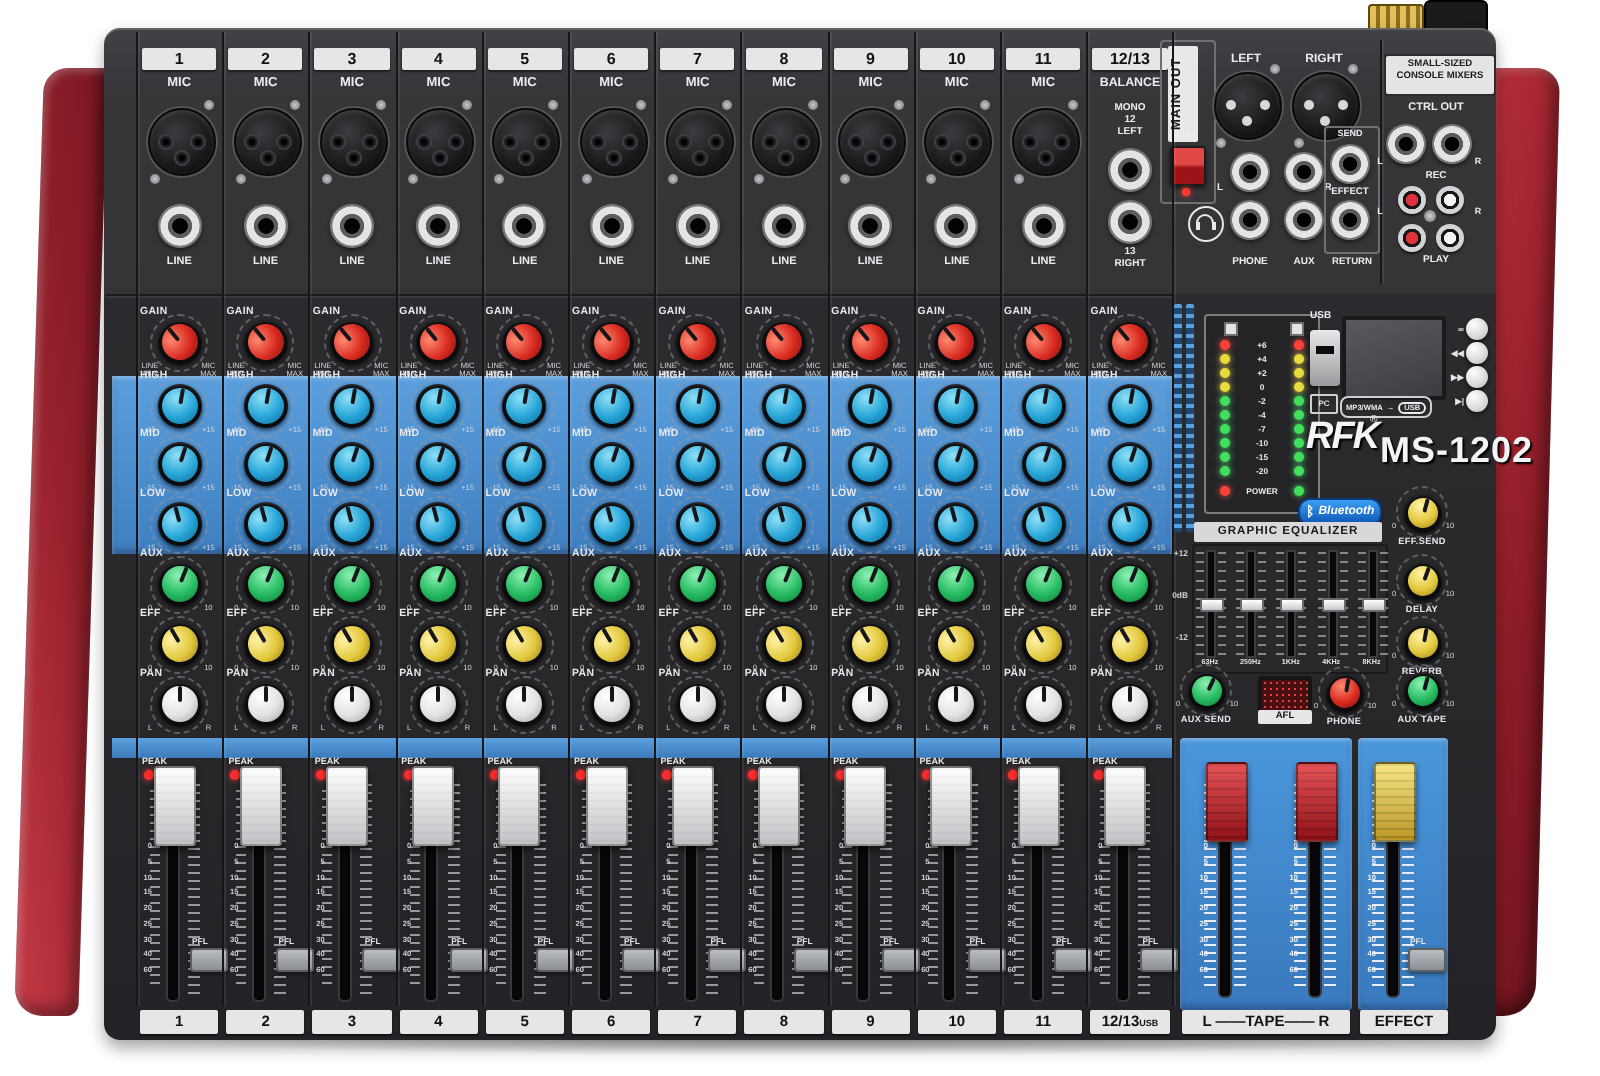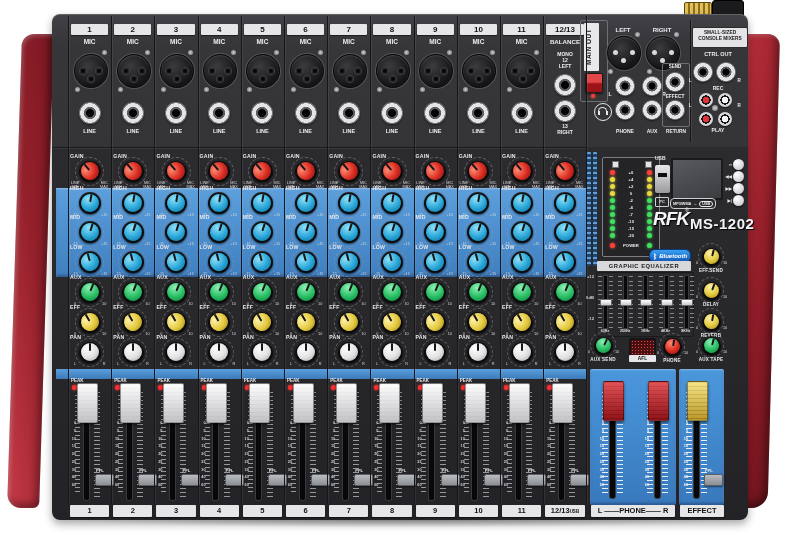--- a/index.html
+++ b/index.html
@@ -115,21 +115,21 @@
   .lcd{position:absolute;left:671px;top:158px;width:48px;height:38px;background:linear-gradient(160deg,#595a5f,#3c3d41);border:2px solid #1a1a1c;border-radius:2px;}
   .mbtn{position:absolute;width:11px;height:11px;border-radius:50%;
     background:radial-gradient(circle at 35% 30%,#ffffff,#d2d2d6 70%,#a8a8ac);box-shadow:0 1px 2px rgba(0,0,0,.6);}
   .micon{position:absolute;width:13px;text-align:right;font-size:4.2px;color:#e6e6ea;font-weight:bold;}
   .pcbadge{position:absolute;width:12px;height:8px;border:1px solid #cfcfd2;border-radius:1px;color:#e2e2e6;font-size:4px;font-weight:bold;text-align:center;line-height:8px;}
   .mbadge{position:absolute;display:flex;align-items:center;gap:2px;border:1px solid #cfcfd2;border-radius:4px;padding:0 2px;height:9px;}
   .mbadge span{color:#ececf0;font-weight:bold;font-size:3.8px;}
   .mbadge .oval{border:1px solid #ececf0;border-radius:4px;padding:0 2px;}
   .rfk{position:absolute;font-style:italic;font-weight:bold;font-size:19px;color:#f4f4f7;letter-spacing:-1px;text-shadow:1px 1px 1px #000;}
   .reg{position:absolute;font-size:5px;color:#f4f4f7;}
-  .model{position:absolute;font-weight:bold;font-size:15px;color:#f4f4f7;text-shadow:1px 1px 1px #000;letter-spacing:.5px;}
+  .model{position:absolute;font-weight:bold;font-size:18px;color:#f4f4f7;text-shadow:1px 1px 1px #000;letter-spacing:.5px;}
   .bt{position:absolute;display:flex;align-items:center;gap:2px;padding:0 3px;height:12px;border-radius:6px;
     background:linear-gradient(#39a1f4,#0f55b5);border:1px solid #0c3a80;box-shadow:0 1px 1px rgba(0,0,0,.5);}
   .btrune{font-size:7px;color:#fff;font-weight:bold;}
   .btlabel{font-size:6px;color:#fff;font-weight:bold;font-style:italic;}
   .geqtitle{position:absolute;left:597px;top:261px;width:94px;height:10px;background:#d8d8db;border-radius:1px;
     color:#1a1a1c;font-weight:bold;font-size:5.8px;letter-spacing:.5px;text-align:center;line-height:10px;}
   #eq-box{position:absolute;left:596px;top:272px;width:96px;height:63px;background:#29292c;border:1px solid #1a1a1c;border-radius:2px;}
   .etrack{position:absolute;width:3px;background:#08080a;box-shadow:0 0 0 1px #3c3c40;}
   .ecap{position:absolute;width:10px;height:5px;background:linear-gradient(#fff,#c8c8cc);border:1px solid #6a6a6e;border-radius:1px;}
   .eticks{position:absolute;width:4px;background:repeating-linear-gradient(180deg,#85858a 0 1px,transparent 1px 4.6px);}
@@ -1879,18 +1879,18 @@
       <div class="plate" style="left: 156.4px; top: 505px; width: 39.2px;">3</div>
       <div class="plate" style="left: 199.6px; top: 505px; width: 39.2px;">4</div>
       <div class="plate" style="left: 242.8px; top: 505px; width: 39.2px;">5</div>
       <div class="plate" style="left: 286px; top: 505px; width: 39.2px;">6</div>
       <div class="plate" style="left: 329.2px; top: 505px; width: 39.2px;">7</div>
       <div class="plate" style="left: 372.4px; top: 505px; width: 39.2px;">8</div>
       <div class="plate" style="left: 415.6px; top: 505px; width: 39.2px;">9</div>
       <div class="plate" style="left: 458.8px; top: 505px; width: 39.2px;">10</div>
       <div class="plate" style="left: 502px; top: 505px; width: 39.2px;">11</div>
     </div>
-  <div class="plate" style="left:591px;top:505px;width:84px;">L ——PHONE—— R</div>
+  <div class="plate" style="left:591px;top:505px;width:84px;">L ——TAPE—— R</div>
   <div class="plate" style="left:680px;top:505px;width:44px;">EFFECT</div>
   <div class="plate" style="left:545px;top:505px;width:40px;">
     <span>12/13</span><span class="suffix">USB</span>
   </div>
 </div>
 
 </body></html>

